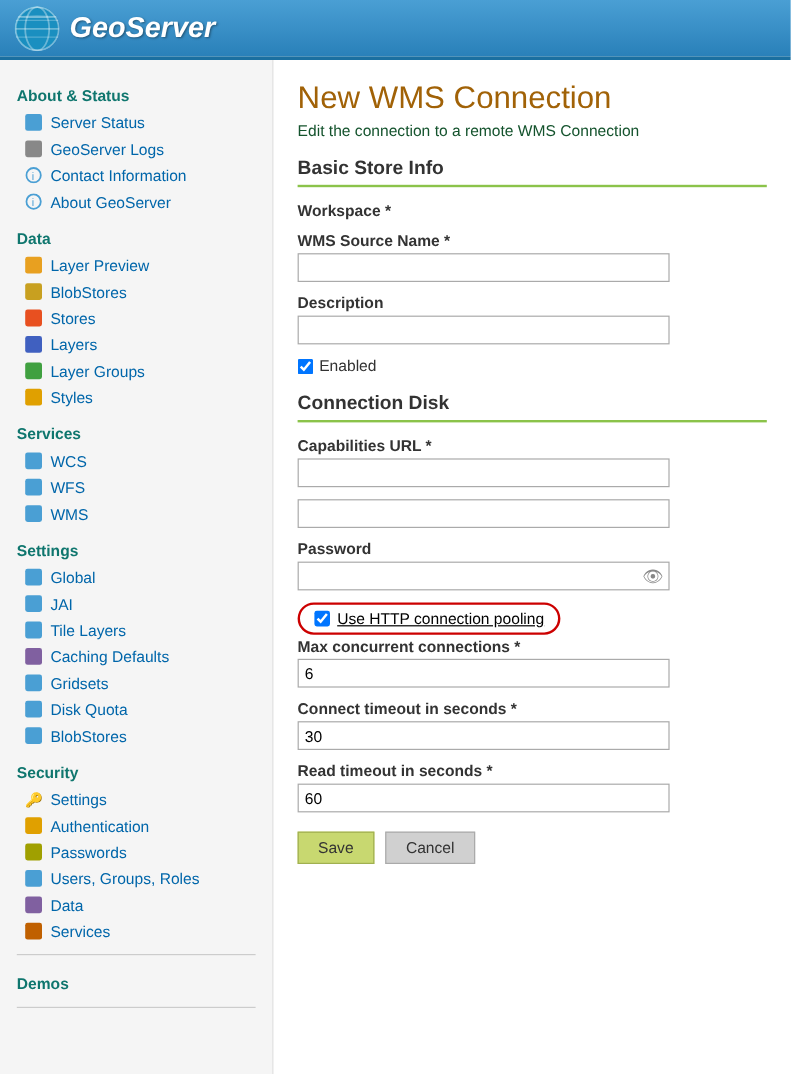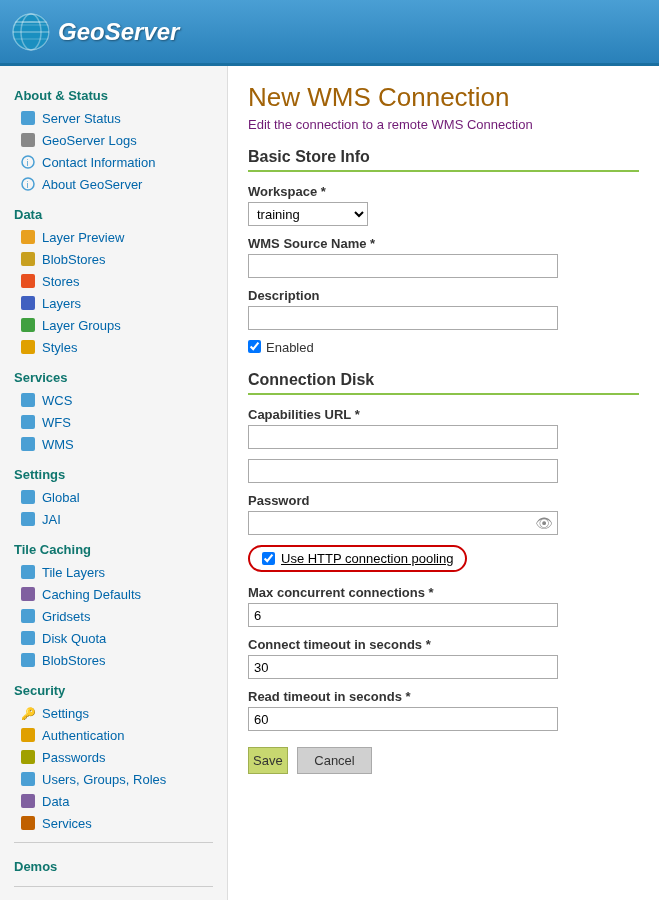--- a/index.html
+++ b/index.html
@@ -4,21 +4,21 @@
   <style>
     * { margin: 0; padding: 0; box-sizing: border-box; }
     body { font-family: Arial, sans-serif; font-size: 13px; background: #fff; width: 659px; }
 
     
     #header {
       background: linear-gradient(to bottom, #4a9fd4, #2980b9);
       padding: 8px 12px;
       display: flex;
       align-items: center;
-      height: 66px;
+      height: 50px;
       border-bottom: 3px solid #1a6fa0;
     }
     #header .logo-globe {
       width: 38px; height: 38px;
       background: radial-gradient(circle at 40% 40%, #6ce, #06a);
       border-radius: 50%;
       margin-right: 8px;
       position: relative;
       overflow: hidden;
       flex-shrink: 0;
@@ -86,21 +86,21 @@
       background: #fff;
     }
 
     h1.page-title {
       font-size: 26px;
       font-weight: normal;
       color: #a16207;
       margin-bottom: 4px;
     }
     .page-subtitle {
-      color: #701a75;
+      color: #14532d;
       font-size: 13px;
       margin-bottom: 16px;
     }
 
     .section-header {
       font-size: 16px;
       font-weight: bold;
       color: #333;
       border-bottom: 2px solid #8bc34a;
       padding-bottom: 4px;
@@ -129,39 +129,39 @@
     .form-select {
       padding: 2px 4px;
       border: 1px solid #aaa;
       font-size: 13px;
       height: 24px;
       background: #fff;
       min-width: 120px;
     }
     .checkbox-row {
       display: flex;
-      align-items: flex-start;
+      align-items: flex-end;
       gap: 5px;
       margin-bottom: 10px;
     }
     .checkbox-row label {
       font-size: 13px;
       color: #333;
     }
 
     .connection-info-section {
       margin-top: 16px;
     }
 
     .http-pool-box {
       border: 2px solid #cc0000;
       border-radius: 16px;
       display: inline-flex;
       padding: 4px 12px;
-      margin-bottom: 13px;
+      margin-bottom: 2px;
       background: #fff;
     }
     .http-pool-box input[type=checkbox] {
       margin-right: 6px;
     }
     .http-pool-box label {
       font-size: 13px;
       text-decoration: underline;
     }
 
@@ -181,21 +181,21 @@
       right: 5px;
       top: 50%;
       transform: translateY(-50%);
       font-size: 14px;
       color: #888;
     }
 
     .btn-save {
       background: #c8d870;
       border: 1px solid #a0b050;
-      padding: 5px 4px;
+      padding: 5px 16px;
       font-size: 13px;
       cursor: pointer;
       margin-right: 6px;
       color: #333;
     }
     .btn-cancel {
       background: #d0d0d0;
       border: 1px solid #aaa;
       padding: 5px 16px;
       font-size: 13px;
@@ -335,21 +335,20 @@
         </span>
       <span>Global</span>
     </a>
     <a class="sidebar-item">
       <span class="icon">
           <span class="sq sq-blue"></span>
         </span>
       <span>JAI</span>
     </a>
 
-    <div class="sidebar-section-title">Tile Caching</div>
     <a class="sidebar-item">
       <span class="icon">
           <span class="sq sq-blue"></span>
         </span>
       <span>Tile Layers</span>
     </a>
     <a class="sidebar-item">
       <span class="icon">
           <span class="sq sq-purple"></span>
         </span>
@@ -421,23 +420,20 @@
   </div>
 
   <div id="main">
     <h1 class="page-title">New WMS Connection</h1>
     <p class="page-subtitle">Edit the connection to a remote WMS Connection</p>
 
     <div class="section-header">Basic Store Info</div>
 
     <div class="form-group">
       <label class="form-label">Workspace *</label>
-      <select class="form-select">
-        <option value="training" selected="">training</option>
-      </select>
     </div>
 
     <div class="form-group">
       <label class="form-label">WMS Source Name *</label>
       <input type="text" class="form-input" value="" style="">
     </div>
 
     <div class="form-group">
       <label class="form-label">Description</label>
       <input type="text" class="form-input" value="" style="">

